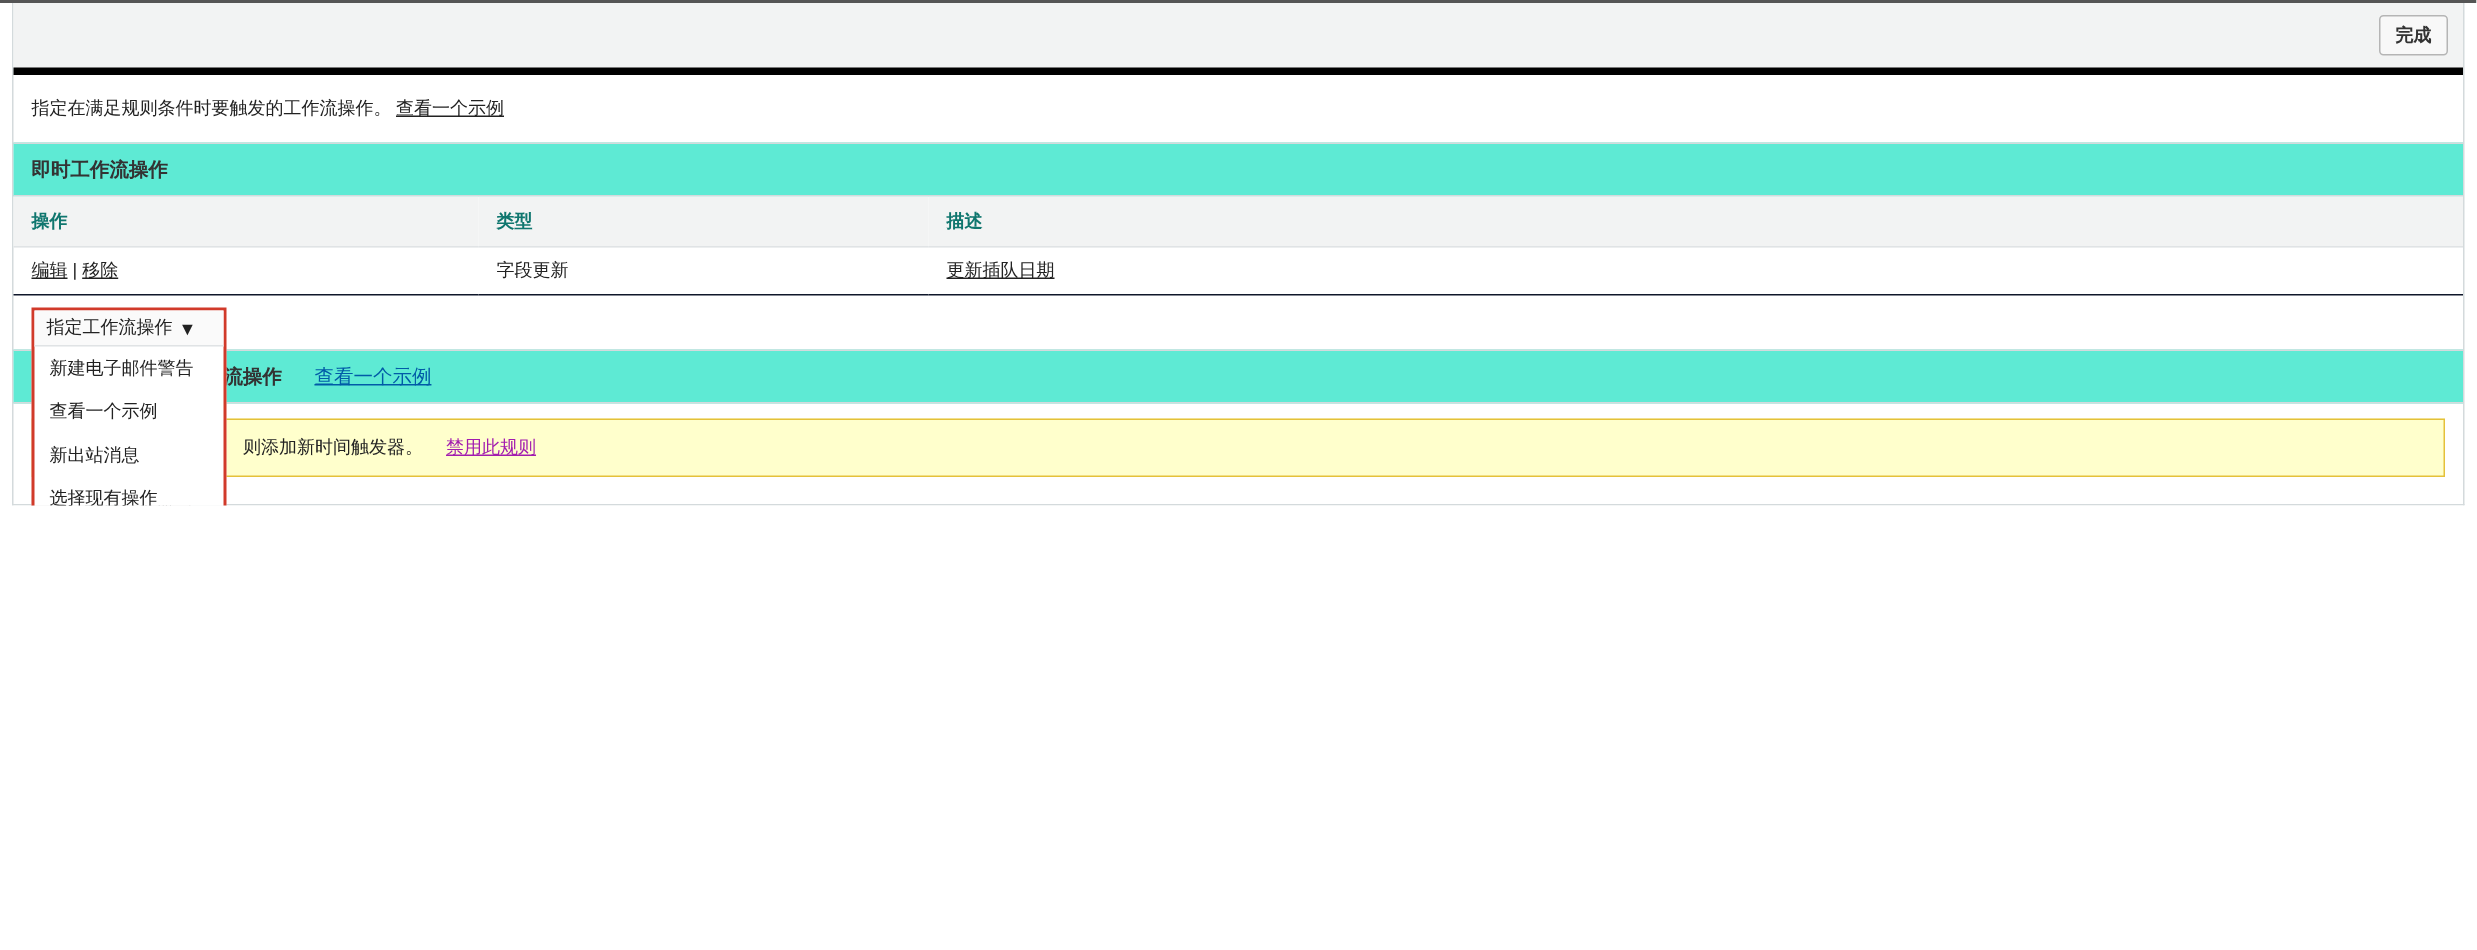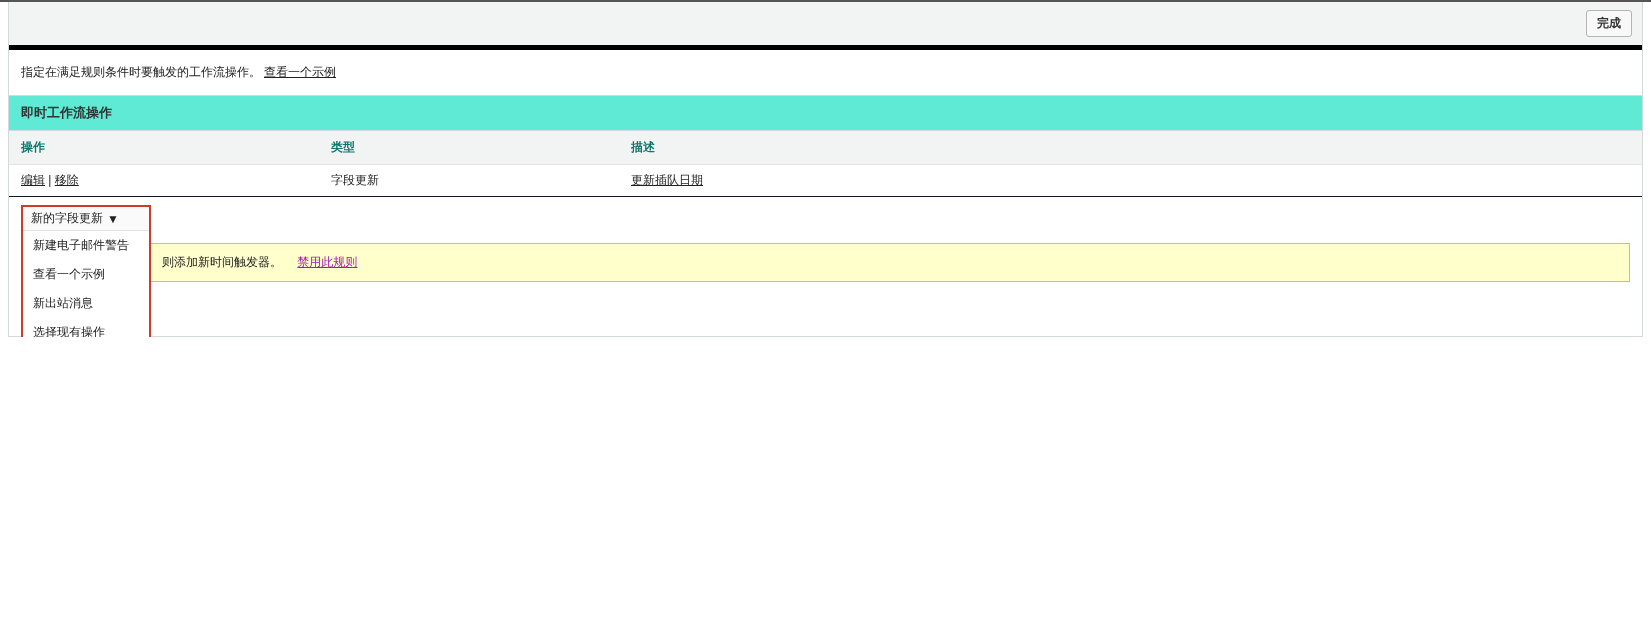--- a/index.html
+++ b/index.html
@@ -78,32 +78,36 @@
           <td>字段更新</td>
           <td><span class="action-link">更新插队日期</span></td>
         </tr>
       </tbody>
     </table>
 
     <div class="overlap-wrap">
       <div class="add-action-wrap">
         <div class="dropdown">
           <div class="dropdown-trigger">
-            <span>新的字段更新</span>
+            <span>指定工作流操作</span>
             <span class="tri">▼</span>
           </div>
           <div class="dropdown-item">新建电子邮件警告</div>
           <div class="dropdown-item">查看一个示例</div>
           <div class="dropdown-item">新出站消息</div>
           <div class="dropdown-item">选择现有操作</div>
         </div>
         <div style="height:120px; width:130px;"></div>
       </div>
 
       <div style="position:absolute; top:36px; left:0; right:0;">
+        <div class="section-header delayed">
+          <span>流操作</span>
+          <span class="example-link2">查看一个示例</span>
+        </div>
         <div class="warning-box" style="margin-top:10px; padding-left:140px;">
           <span>则添加新时间触发器。</span>
           <span class="disable-link">禁用此规则</span>
         </div>
         <div class="time-trigger-btn-wrap">
           <button class="btn-disabled" disabled="">添加时间触发器</button>
         </div>
       </div>
     </div>
 

